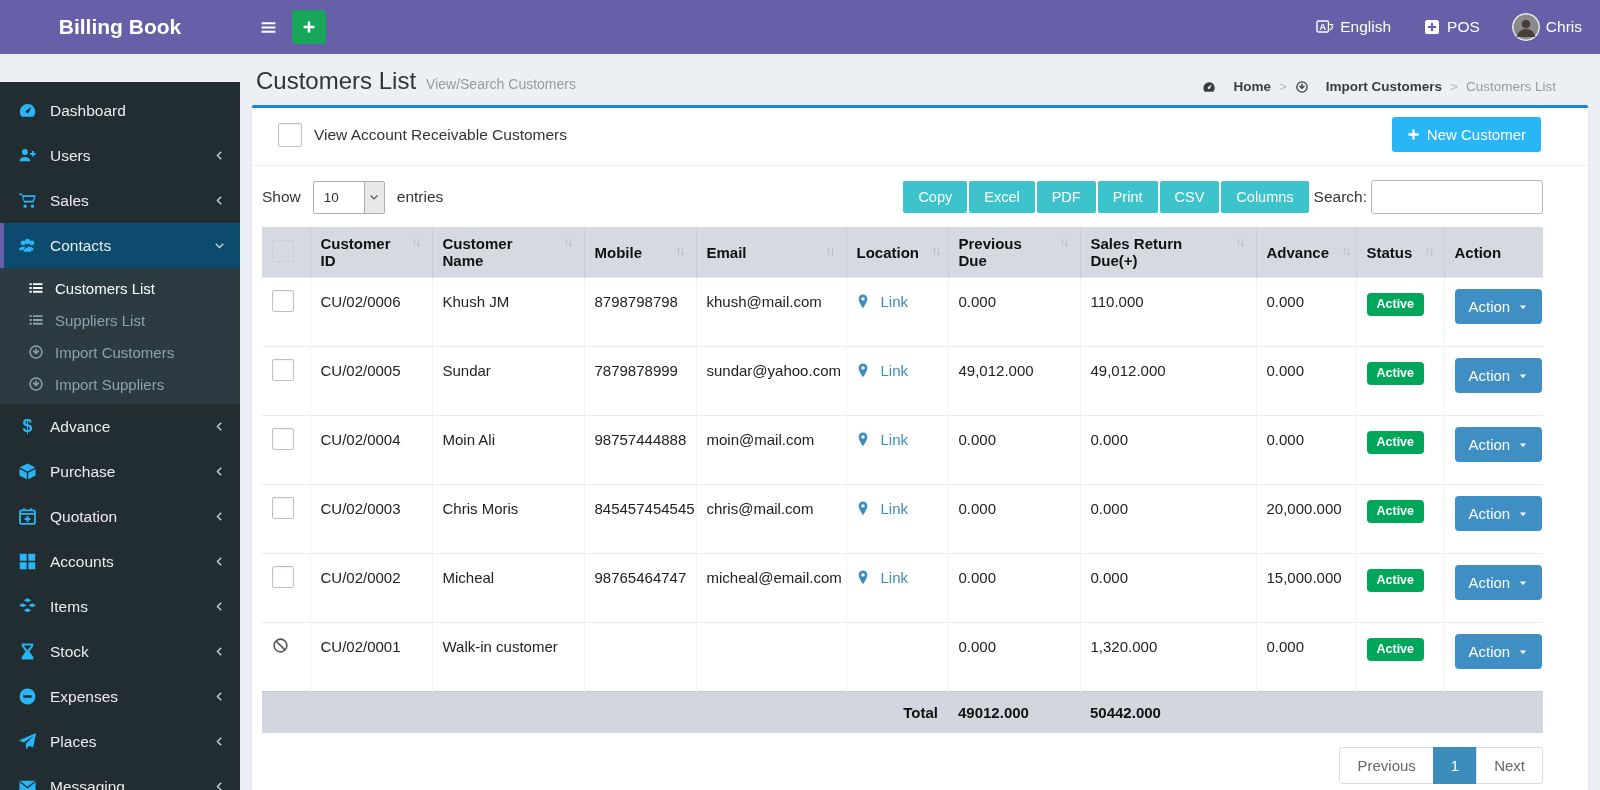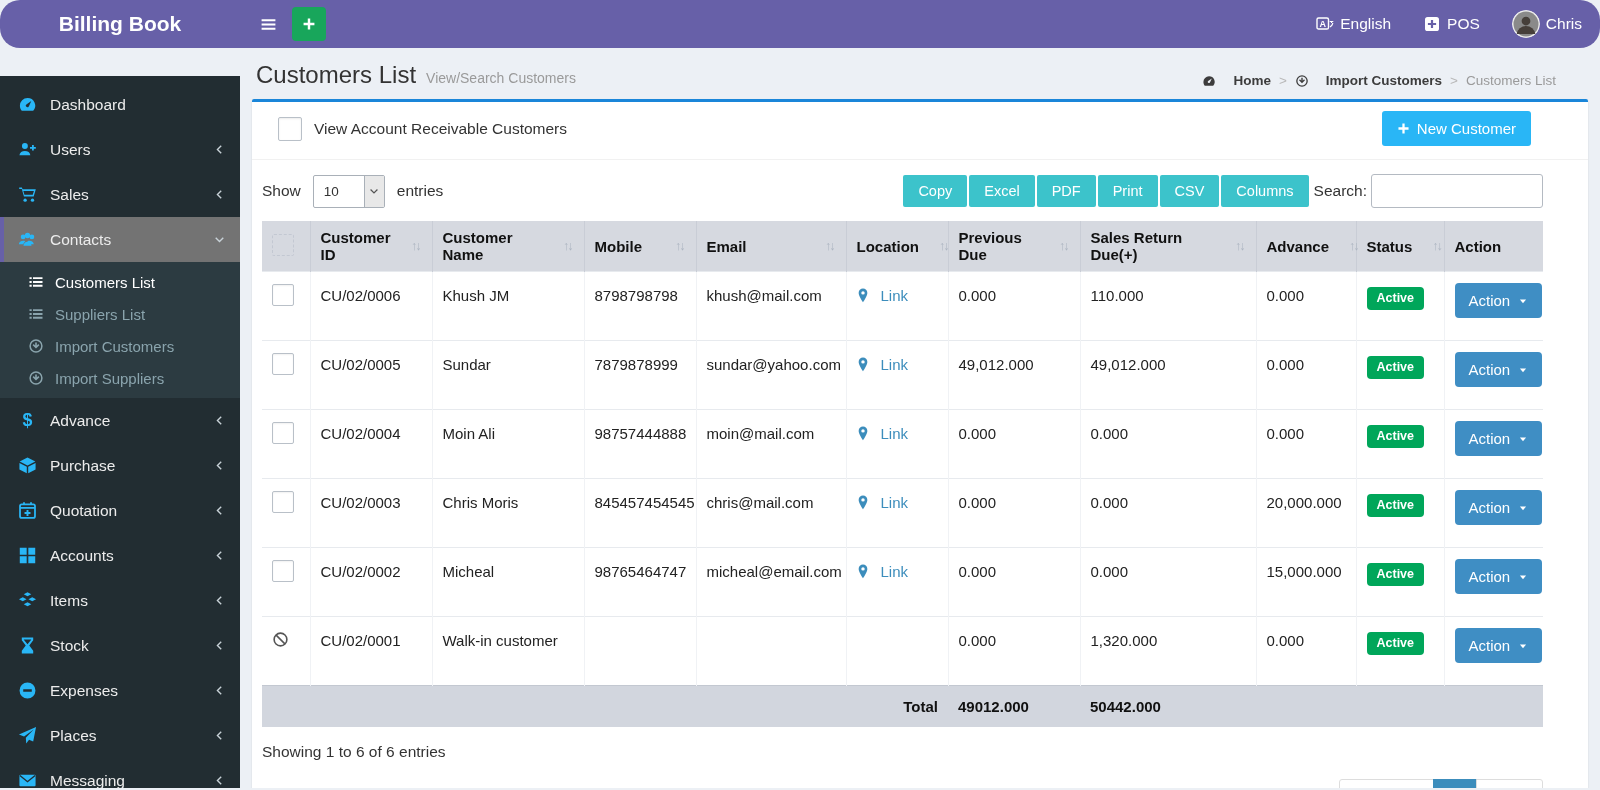--- a/index.html
+++ b/index.html
@@ -3,21 +3,21 @@
 <meta charset="utf-8">
 <style>
   * { box-sizing: border-box; }
   html,body { margin:0; padding:0; }
   body {
     width:1600px; height:790px; overflow:hidden;
     font-family:"Liberation Sans", sans-serif;
     background:#ecf0f5; color:#333; font-size:15px;
   }
   
-  .topbar { height:48px; display:flex; background:#6760a8;border-radius:20px; }
+  .topbar { height:54px; display:flex; background:#6760a8; }
   .brand { width:240px; min-width:240px; display:flex; align-items:center; justify-content:center;
            color:#fff; font-size:21px; font-weight:700; cursor:pointer; }
   .nav { flex:1; display:flex; align-items:center; padding:0 18px 0 12px; }
   .hamburger { width:32px; height:34px; display:flex; align-items:center; justify-content:center; color:#fff; cursor:pointer; }
   .hamburger .icon { width:17px; height:17px; }
   .btn-new-pos { width:34px; height:34px; margin-left:8px; background:#18a65b; border:none; border-radius:4px;
                  display:flex; align-items:center; justify-content:center; color:#fff; cursor:pointer; }
   .btn-new-pos .icon { width:14px; height:14px; }
   .nav-right { margin-left:auto; display:flex; align-items:center; gap:32px; color:#fff; }
   .nav-item { display:flex; align-items:center; gap:6px; font-size:15.5px; cursor:pointer; }
@@ -25,41 +25,41 @@
   .avatar { width:28px; height:28px; border-radius:50%; overflow:hidden; display:inline-flex; }
   .avatar svg { width:100%; height:100%; }
   
   .main { display:flex; height:740px; }
   .sidebar { width:240px; min-width:240px; background:#222d32; padding-top:6px; overflow:hidden;margin-top:28px; }
   .menu { list-style:none; margin:0; padding:0; }
   .menu-item { display:flex; align-items:center; gap:13px; height:45px; padding:0 15px 0 14px;
                color:#ececec; cursor:pointer; border-left:4px solid transparent; font-size:15.5px; }
   .menu-item .icon { width:19px; height:19px; color:#29b6f6; flex-shrink:0; }
   .menu-item .chev { margin-left:auto; width:11px; height:11px; color:#c8d2d8; }
-  .menu-item.active { background:#737373; border-left-color:#6760a8; }
+  .menu-item.active { background:#0c4a6e; border-left-color:#6760a8; }
   .submenu { list-style:none; margin:0; padding:4px 0; background:#2c3b41; }
   .submenu-item { display:flex; align-items:center; gap:11px; height:32px; padding:0 15px 0 28px;
                   color:#8aa4ad; font-size:15px; cursor:pointer; }
   .submenu-item .icon { width:16px; height:16px; color:currentColor; }
   .submenu-item.active { color:#fff; }
   .content { flex:1; overflow:hidden; }
   
   .content-header { display:flex; align-items:flex-start; justify-content:space-between; padding:13px 44px 10px 16px; }
   .title-wrap { display:flex; align-items:baseline; gap:10px; }
   .page-title { font-size:24px; font-weight:500; color:#333; margin:0; }
   .page-subtitle { font-size:14px; color:#9a9a9a; }
   .breadcrumb { display:flex; align-items:center; gap:8px; font-size:13.5px; padding-top:12px; }
   .crumb { display:flex; align-items:center; gap:17px; color:#3c3c3c; font-weight:600; cursor:pointer; }
   .crumb .icon { width:14px; height:14px; }
   .crumb.muted { color:#9a9a9a; font-weight:400; cursor:default; }
   .crumb-sep { color:#b8b8b8; }
   
   .card { margin:0 12px; background:#fff; border-top:3px solid #1a86d9; border-radius:2px;
           box-shadow:0 1px 2px rgba(0,0,0,.12); padding-bottom:16px; }
-  .card-top { display:flex; align-items:center; padding:9px 28px 13px 26px; border-bottom:1px solid #f1f1f1; }
+  .card-top { display:flex; align-items:center; padding:9px 18px 13px 26px; border-bottom:1px solid #f1f1f1; }
   .checkbox { width:24px; height:24px; border:1px solid #b9c0c8; border-radius:2px; background:#fff;
               box-shadow:inset 0 1px 2px rgba(0,0,0,.08); cursor:pointer; flex-shrink:0; }
   .checkbox-label { margin-left:12px; font-size:15.5px; }
   .btn-new-customer { margin-left:auto; margin-right:29px; background:#29b6f6; color:#fff; border:none; border-radius:3px;
                       padding:9px 15px; font-size:15px; display:flex; align-items:center; gap:7px; cursor:pointer; }
   .btn-new-customer .icon { width:13px; height:13px; }
   .card-body { padding:4px 45px 0 10px; }
   .controls { display:flex; align-items:center; margin:10px 0 13px; }
   .length-wrap { display:flex; align-items:center; gap:12px; font-size:15.5px; }
   .select { display:flex; width:72px; height:33px; border:1px solid #a9b0b8; border-radius:2px; overflow:hidden;
@@ -73,21 +73,21 @@
   .btn-export { background:#3cc3cb; color:#fff; border:none; padding:8px 15px; font-size:14.5px; border-radius:2px; cursor:pointer; }
   .search-wrap { display:flex; align-items:center; gap:4px; margin-left:5px; }
   .search-label { font-size:15.5px; }
   .search-input { width:172px; height:34px; border:1px solid #b4bac2; border-radius:3px; padding:0 8px;
                   font-size:14px; font-family:inherit; }
   
   table.dt { width:100%; border-collapse:collapse; table-layout:fixed; }
   .dt thead th { background:#d6d9e0; text-align:left; font-size:15px; font-weight:700; color:#111;
                  padding:8px 10px; height:37px; border-left:1px solid #c9cdd6; }
   .dt thead th:first-child { border-left:none; }
-  .th-inner { display:flex; align-items:center; justify-content:space-between; gap:20px; }
+  .th-inner { display:flex; justify-content:space-between; gap:12px; }
   .sort-icon { color:#aeb6c2; font-size:12.5px; letter-spacing:-2px; flex-shrink:0; padding-right:2px; }
   .dt tbody td { vertical-align:top; padding:15px 10px 22px; border-top:1px solid #e7eaee;
                  border-left:1px solid #f0f2f5; font-size:15px; color:#222; overflow:hidden; }
   .dt tbody td:first-child { border-left:none; }
   .td-sel { padding-top:12px !important; }
   .cbx { display:inline-block; width:22px; height:22px; border:1px solid #b9c0c8; border-radius:2px; background:#fff;
          box-shadow:inset 0 1px 2px rgba(0,0,0,.06); cursor:pointer; }
   .cbx-header { border-style:dashed; border-color:#c3c8d2; background:transparent; box-shadow:none; cursor:pointer; }
   .ban { width:17px; height:17px; color:#555; display:inline-block; margin-top:2px; }
   .loc-link { display:inline-flex; align-items:center; gap:12px; color:#3c8dbc; cursor:pointer; }
@@ -715,21 +715,20 @@
                 <th class="total-label">Total</th>
                 <th>49012.000</th>
                 <th>50442.000</th>
                 <th></th>
                 <th></th>
                 <th></th>
               </tr>
           </tfoot>
         </table>
 
-        <div class="table-footer-info">Showing 1 to 6 of 6 entries</div>
         <div class="pagination-row">
           <div class="pagination">
             <button class="page-btn first">Previous</button>
             <button class="page-btn current">1</button>
             <button class="page-btn last">Next</button>
           </div>
         </div>
       </div>
     </div>
   </div>

